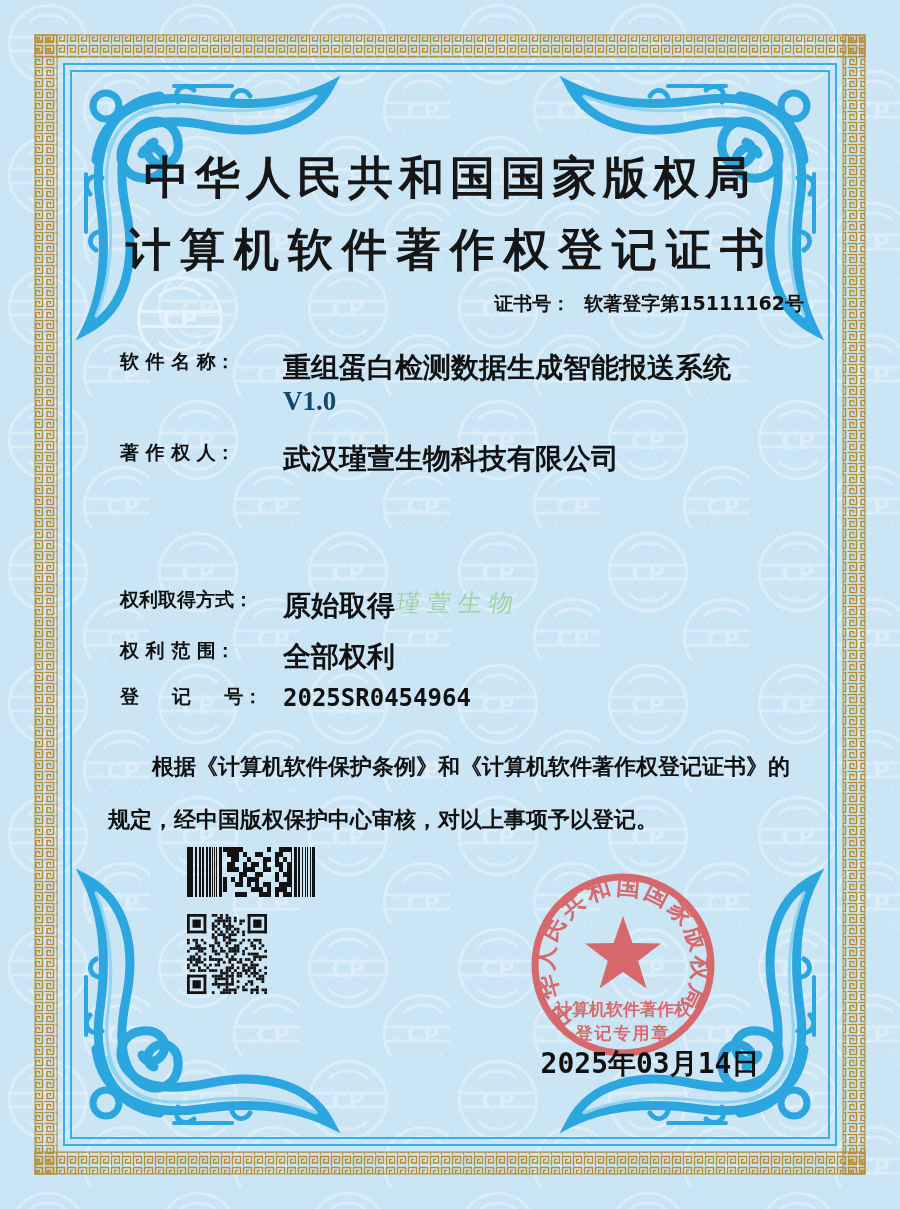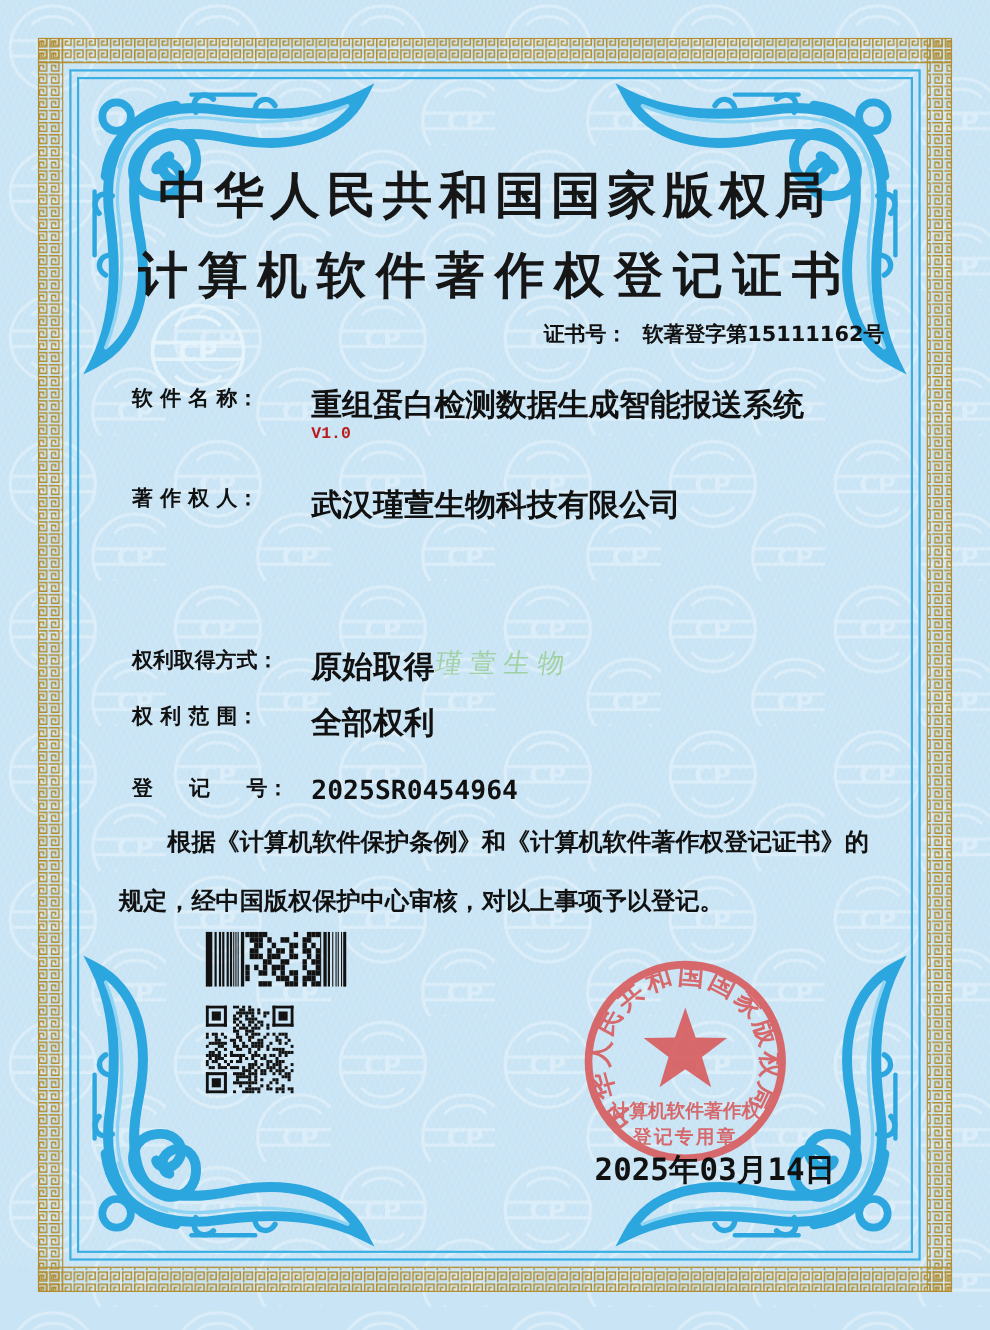--- a/index.html
+++ b/index.html
@@ -12,22 +12,22 @@
       repeating-linear-gradient(63deg, rgba(255,255,255,.08) 0 1px, rgba(255,255,255,0) 1px 6px);}
   .deco{position:absolute;left:0;top:0;}
   .abs{position:absolute;}
   .title{left:0;width:900px;text-align:center;color:#161616;
          font-family:"DejaVu Serif",serif;font-weight:bold;font-size:45px;letter-spacing:6px;}
   .certno{top:291px;right:96px;display:flex;gap:14px;font-size:19px;font-weight:bold;color:#111;}
   .row{left:120px;width:720px;height:30px;}
   .rl{position:absolute;left:0;top:0;font-size:19px;font-weight:bold;color:#111;white-space:pre;}
   .rv{position:absolute;left:163px;top:0;font-size:28px;font-weight:bold;color:#111;white-space:pre;}
   .rv.num{font-family:"DejaVu Sans Mono",monospace;font-size:24px;}
-  .rv2{position:absolute;left:163px;top:37px;font-size:15px;font-weight:bold;color:#b91c1c;
-       font-family:Liberation Mono, monospace;}
+  .rv2{position:absolute;left:163px;top:37px;font-size:27px;font-weight:bold;color:#0c4a6e;
+       font-family:Liberation Serif, serif;}
   .statement{left:108px;top:740px;width:712px;font-size:22px;font-weight:bold;color:#111;line-height:53px;}
   .statement .ind{padding-left:44px;}
   .green-wm{left:396px;top:587px;font-size:24px;color:#9CCF9C;letter-spacing:7px;
             font-family:"DejaVu Serif",serif;transform:skewX(-8deg);opacity:.9;}
   .date{left:540px;top:1045px;width:220px;text-align:center;font-size:28px;font-weight:bold;color:#111;
         font-family:"DejaVu Sans Mono",monospace;white-space:nowrap;}
   .sealbox{left:512px;top:853px;width:222px;height:222px;}
   .seal-text{font-family:"DejaVu Sans",sans-serif;font-weight:bold;fill:#D94E4E;}
 </style>
 </head>
@@ -114,21 +114,21 @@
     <span class="rv">武汉瑾萱生物科技有限公司</span>
   </div>
   <div class="abs row" style="top:638px;">
     <span class="rl">权 利 范 围：</span>
     <span class="rv">全部权利</span>
   </div>
   <div class="abs row" style="top:587px;">
     <span class="rl">权利取得方式：</span>
     <span class="rv">原始取得</span>
   </div>
-  <div class="abs row" style="top:684px;margin-top:20px;">
+  <div class="abs row" style="top:684px;">
     <span class="rl">登     记     号：</span>
     <span class="rv num">2025SR0454964</span>
   </div>
 
   <div class="abs green-wm">瑾萱生物</div>
 
   <div class="abs statement">
     <div class="ind">根据《计算机软件保护条例》和《计算机软件著作权登记证书》的</div>
     <div>规定，经中国版权保护中心审核，对以上事项予以登记。</div>
   </div>

